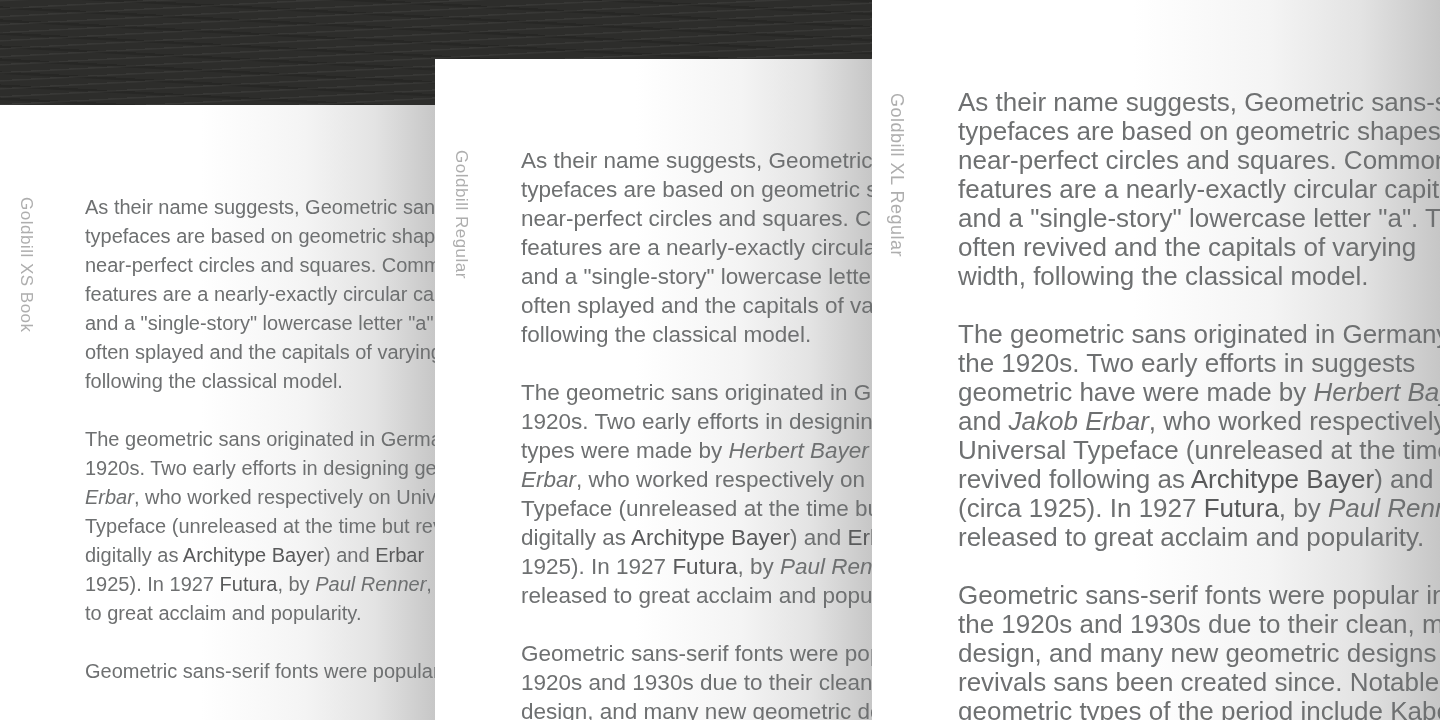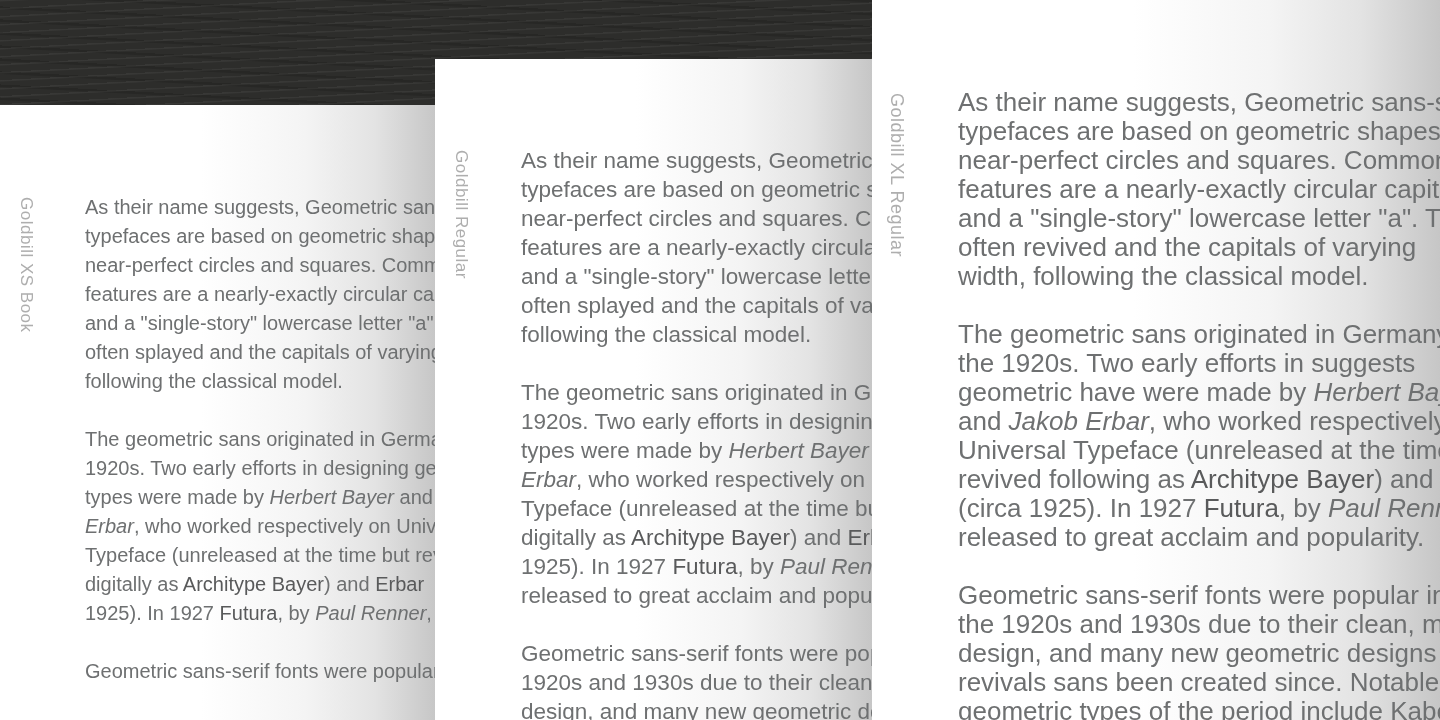--- a/index.html
+++ b/index.html
@@ -48,25 +48,25 @@
         <div class="line"><span>typefaces are based on geometric shapes, like</span></div>
         <div class="line"><span>near-perfect circles and squares. Common</span></div>
         <div class="line"><span>features are a nearly-exactly circular capital "O"</span></div>
         <div class="line"><span>and a "single-story" lowercase letter "a". The "M" is</span></div>
         <div class="line"><span>often splayed and the capitals of varying width,</span></div>
         <div class="line"><span>following the classical model.</span></div>
       </div>
       <div class="para">
         <div class="line"><span>The geometric sans originated in Germany in the</span></div>
         <div class="line"><span>1920s. Two early efforts in designing geometric</span></div>
-        <div class="line"><span>types were made by </span><span class="it">Herbert Bayer</span><span> and </span></div>
         <div class="line"><span class="it">Erbar</span><span>, who worked respectively on Universal</span></div>
         <div class="line"><span>Typeface (unreleased at the time but revived</span></div>
         <div class="line"><span>digitally as </span><span class="bd">Architype Bayer</span><span>) and </span><span class="bd">Erbar</span></div>
         <div class="line"><span>1925). In 1927 </span><span class="bd">Futura</span><span>, by </span><span class="it">Paul Renner</span><span>, was released</span></div>
+        <div class="line"><span>to great acclaim and popularity.</span></div>
       </div>
       <div class="para">
         <div class="line"><span>Geometric sans-serif fonts were popular in the</span></div>
       </div>
     </div>
 </div>
 
 <div class="band"></div>
 
 <div class="card panel-mid p1">

